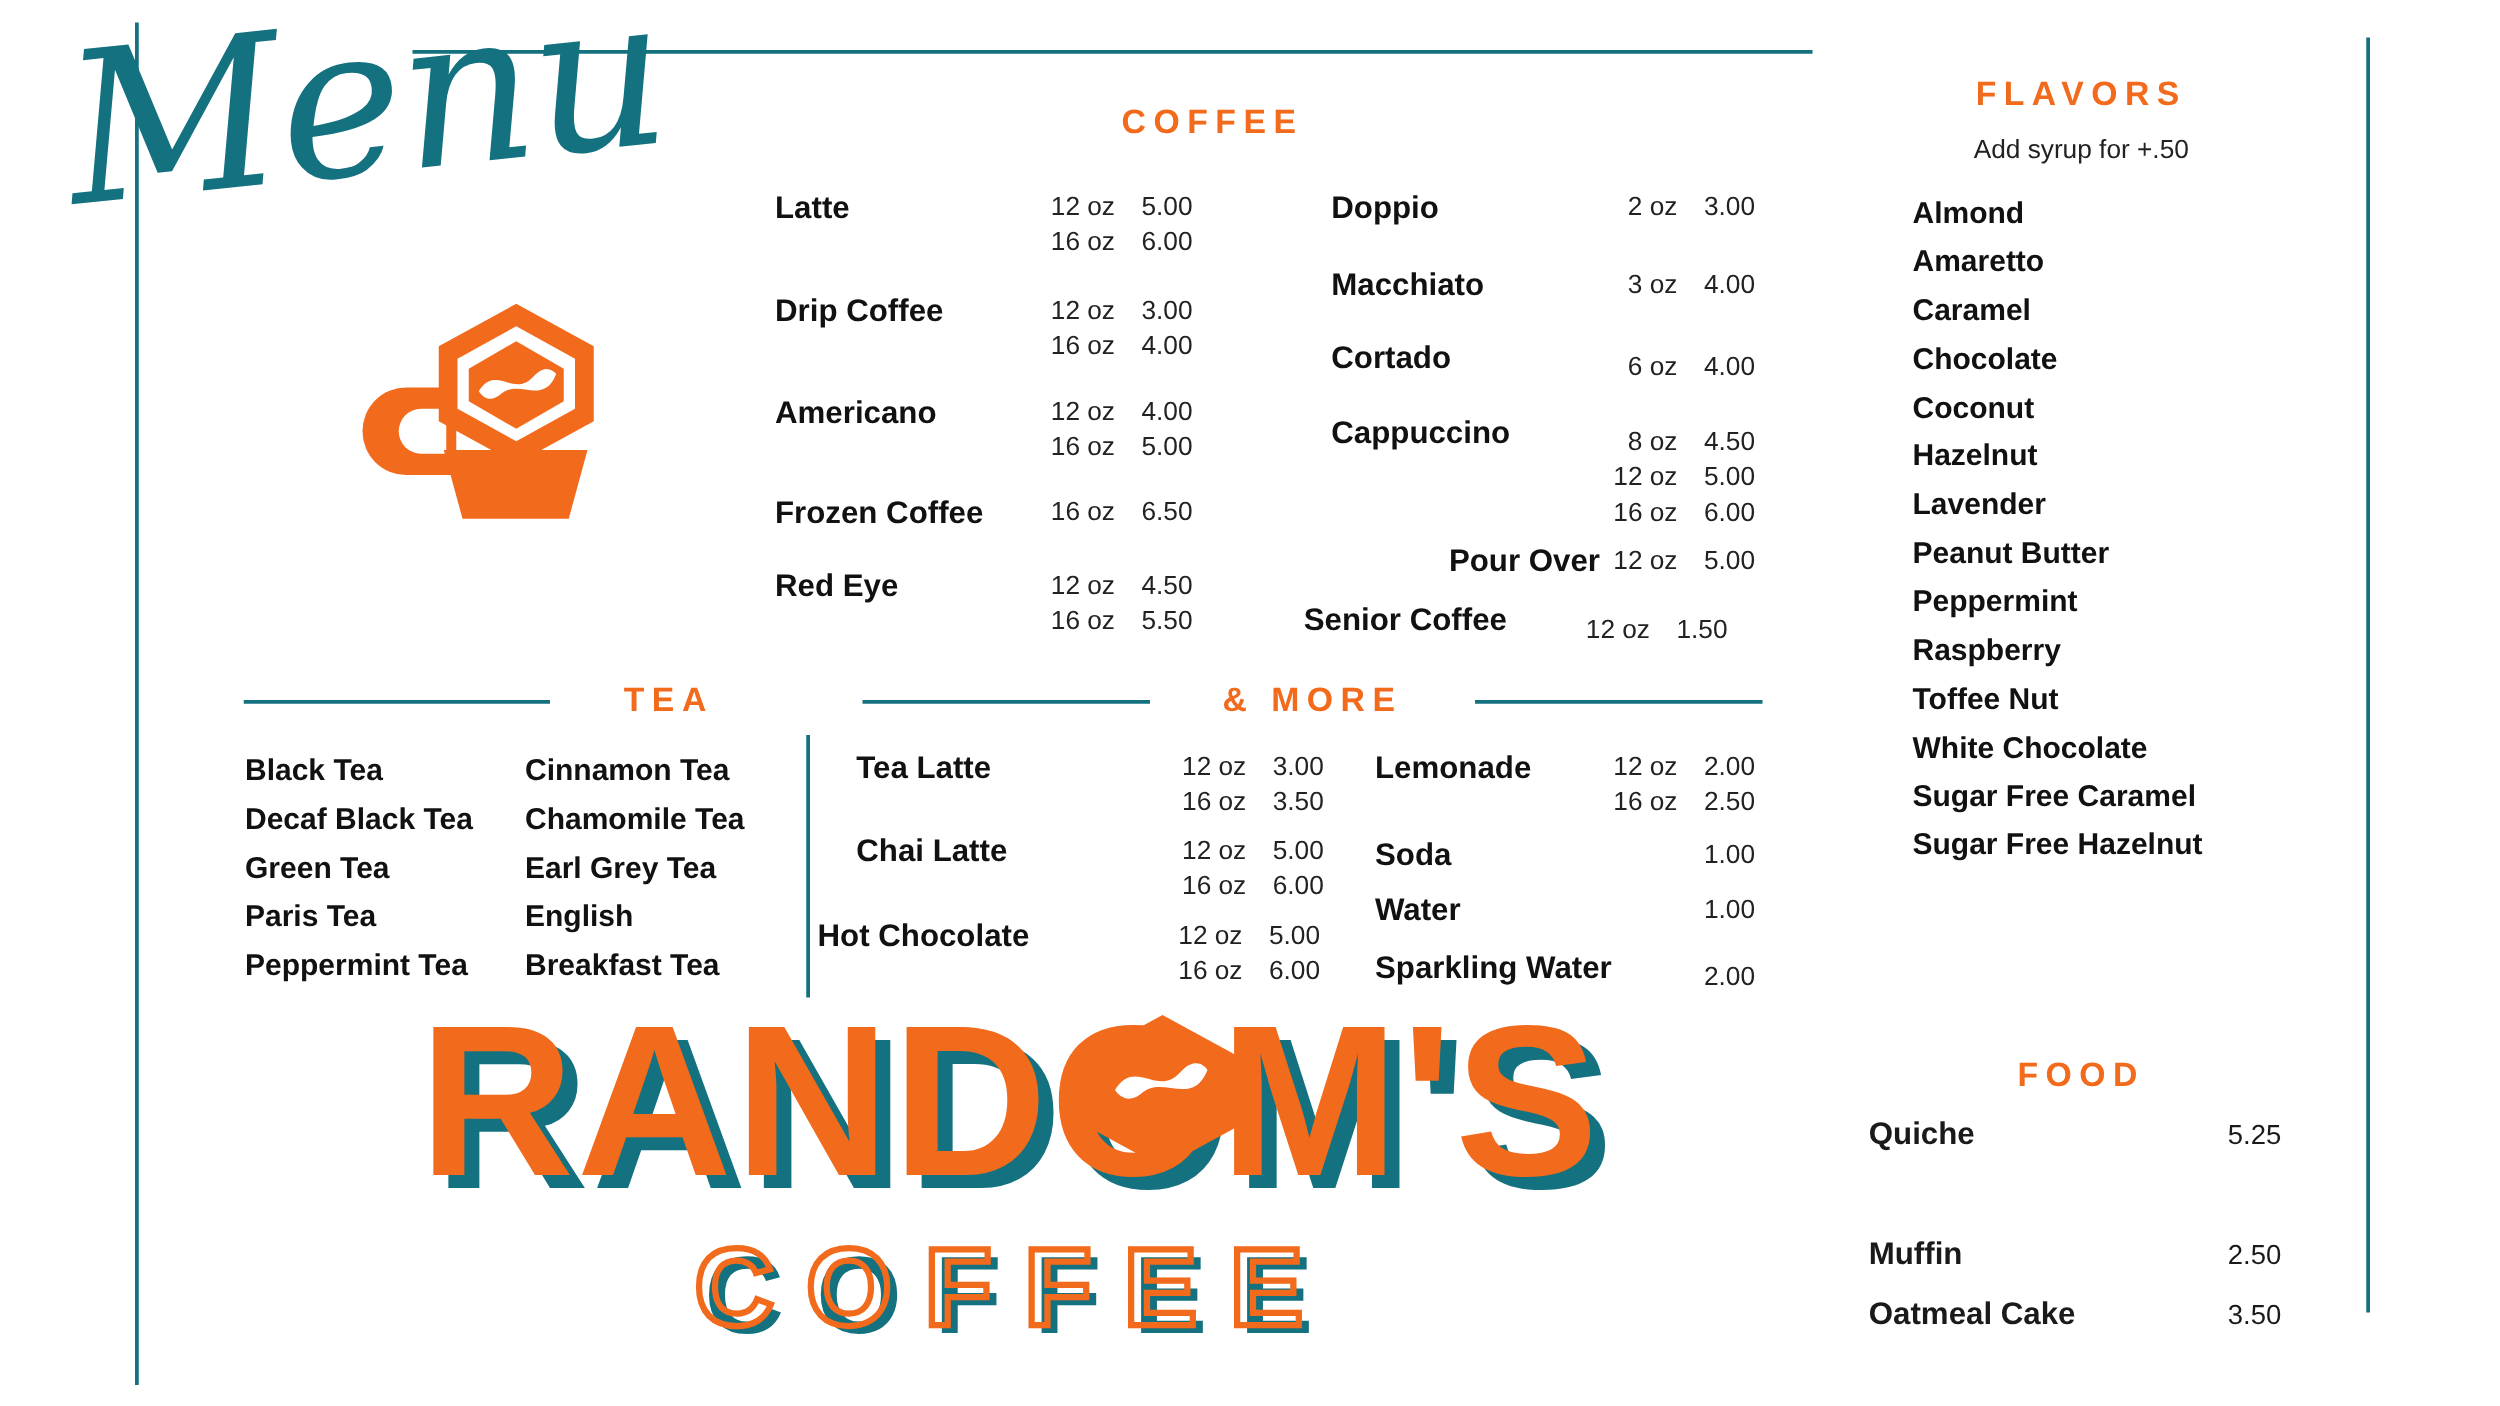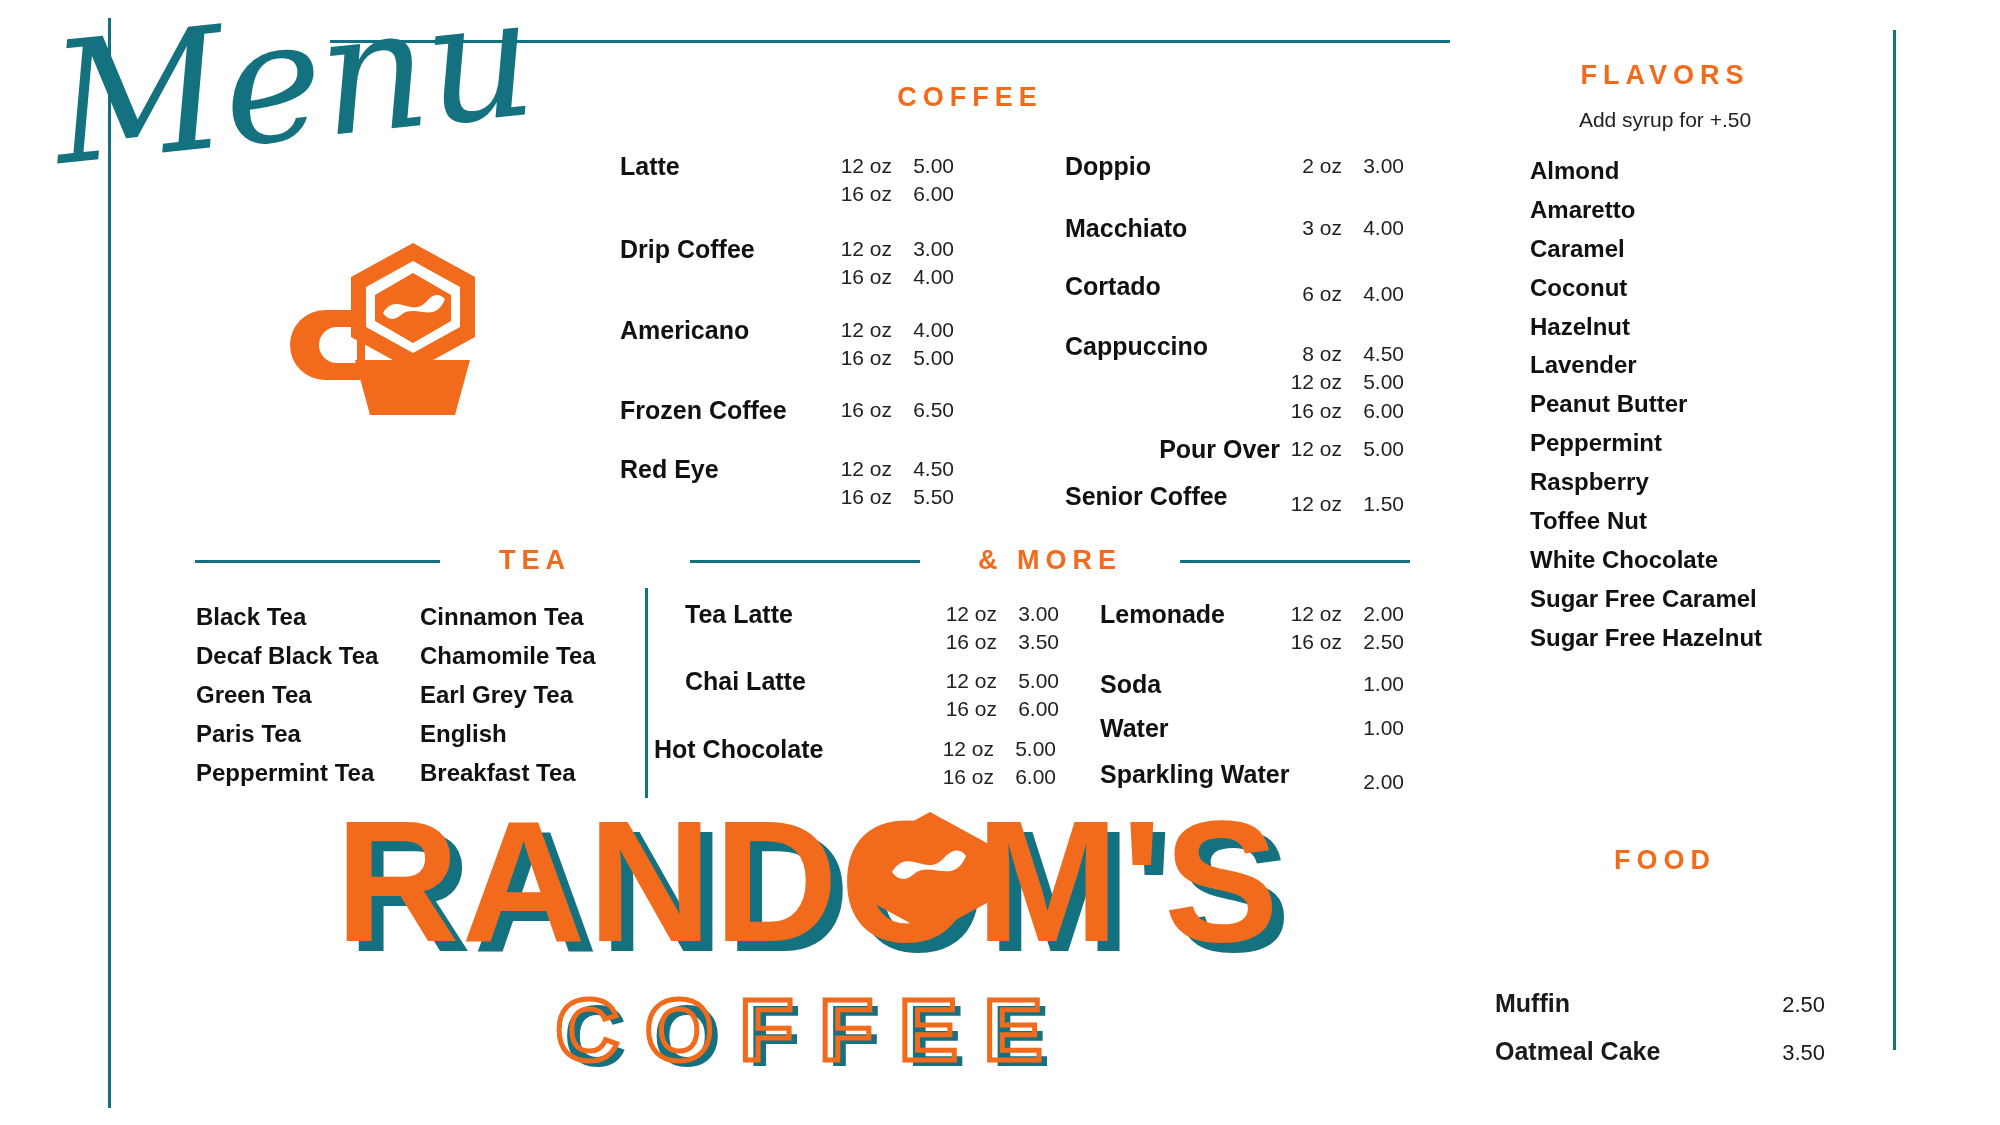--- a/index.html
+++ b/index.html
@@ -377,21 +377,21 @@
   <div class="item" style="left:1065px; top:435px;">
     <div class="item-name" style="width:215px;text-align:right;">Pour Over</div>
     <div class="sizes">
       <div class="size-row">
           <span class="size-label">12 oz</span>
           <span class="size-price">5.00</span>
         </div>
     </div>
   </div>
 
-  <div class="item" style="left:1065px; top:482px;">
+  <div class="item" style="left:1043px; top:482px;">
     <div class="item-name" style="width:215px;">Senior Coffee</div>
     <div class="sizes" style="margin-top:8px;">
       <div class="size-row">
           <span class="size-label">12 oz</span>
           <span class="size-price">1.50</span>
         </div>
     </div>
   </div>
 
   <div class="small-rule" style="left:195px; top:560px; width:245px;"></div>
@@ -497,34 +497,39 @@
     </div>
   </div>
 
   <div class="sec-head" style="left:1465px; top:60px; width:400px;">FLAVORS</div>
   <div class="flavor-note" style="left:1465px; top:108px;">Add syrup for +.50</div>
 
   <div class="list-col" style="left:1530px; top:152px;">
     <div>Almond</div>
     <div>Amaretto</div>
     <div>Caramel</div>
+    <div>Chocolate</div>
     <div>Coconut</div>
     <div>Hazelnut</div>
     <div>Lavender</div>
     <div>Peanut Butter</div>
     <div>Peppermint</div>
     <div>Raspberry</div>
     <div>Toffee Nut</div>
     <div>White Chocolate</div>
     <div>Sugar Free Caramel</div>
     <div>Sugar Free Hazelnut</div>
   </div>
 
   <div class="sec-head" style="left:1465px; top:845px; width:400px;">FOOD</div>
 
+  <div class="food-row" style="left:1495px; top:893px;">
+    <span class="food-name">Quiche</span>
+    <span class="food-price">5.25</span>
+  </div>
   <div class="food-row" style="left:1495px; top:989px;">
     <span class="food-name">Muffin</span>
     <span class="food-price">2.50</span>
   </div>
   <div class="food-row" style="left:1495px; top:1037px;">
     <span class="food-name">Oatmeal Cake</span>
     <span class="food-price">3.50</span>
   </div>
 
   <div class="wordmark">

